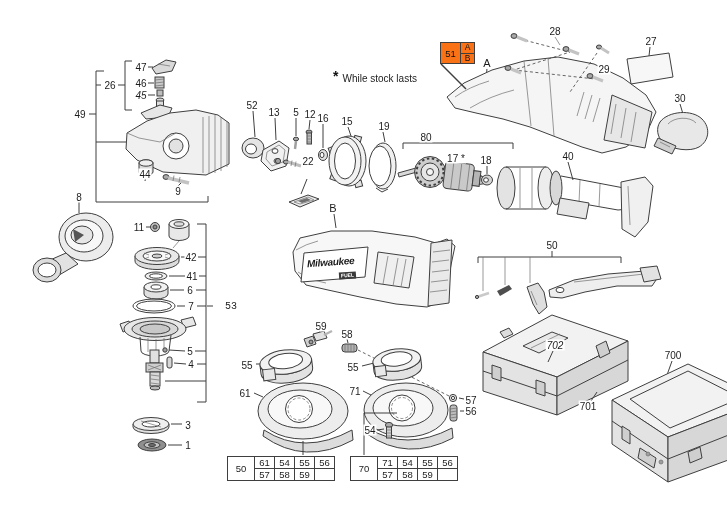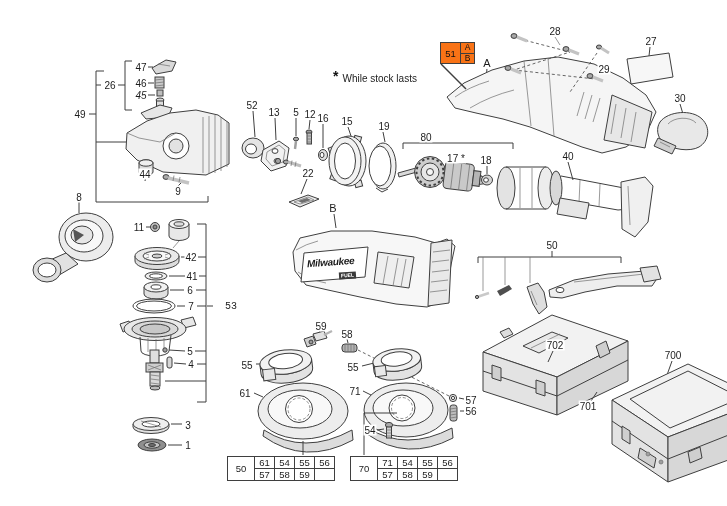--- a/index.html
+++ b/index.html
@@ -529,31 +529,31 @@
       <div class="callout" style="left: 191px; top: 364px;">4</div>
       <div class="callout" style="left: 188px; top: 425px;">3</div>
       <div class="callout" style="left: 188px; top: 445px;">1</div>
       <div class="callout" style="left: 252px; top: 105px;">52</div>
       <div class="callout" style="left: 274px; top: 112px;">13</div>
       <div class="callout" style="left: 296px; top: 112px;">5</div>
       <div class="callout" style="left: 310px; top: 114px;">12</div>
       <div class="callout" style="left: 323px; top: 118px;">16</div>
       <div class="callout" style="left: 347px; top: 121px;">15</div>
       <div class="callout" style="left: 384px; top: 126px;">19</div>
-      <div class="callout" style="left: 308px; top: 173px;">22</div>
+      <div class="callout" style="left: 308px; top: 161px;">22</div>
       <div class="callout" style="left: 426px; top: 137px;">80</div>
       <div class="callout" style="left: 456px; top: 158px;">17 *</div>
       <div class="callout" style="left: 486px; top: 160px;">18</div>
       <div class="callout" style="left: 555px; top: 31px;">28</div>
       <div class="callout" style="left: 604px; top: 23px; margin-top: 46px;">29</div>
       <div class="callout" style="left: 651px; top: 41px;">27</div>
       <div class="callout" style="left: 680px; top: 98px;">30</div>
       <div class="callout" style="left: 568px; top: 156px;">40</div>
       <div class="callout" style="left: 552px; top: 245px;">50</div>
-      <div class="callout" style="left: 555px; top: 345px;">702</div>
+      <div class="callout" style="left: 555px; top: 345px; font-style: italic;">702</div>
       <div class="callout" style="left: 588px; top: 406px;">701</div>
       <div class="callout" style="left: 673px; top: 355px;">700</div>
       <div class="callout" style="left: 321px; top: 326px;">59</div>
       <div class="callout" style="left: 347px; top: 334px;">58</div>
       <div class="callout" style="left: 247px; top: 365px;">55</div>
       <div class="callout" style="left: 353px; top: 367px;">55</div>
       <div class="callout" style="left: 245px; top: 393px;">61</div>
       <div class="callout" style="left: 355px; top: 391px;">71</div>
       <div class="callout" style="left: 471px; top: 400px;">57</div>
       <div class="callout" style="left: 471px; top: 411px;">56</div>

